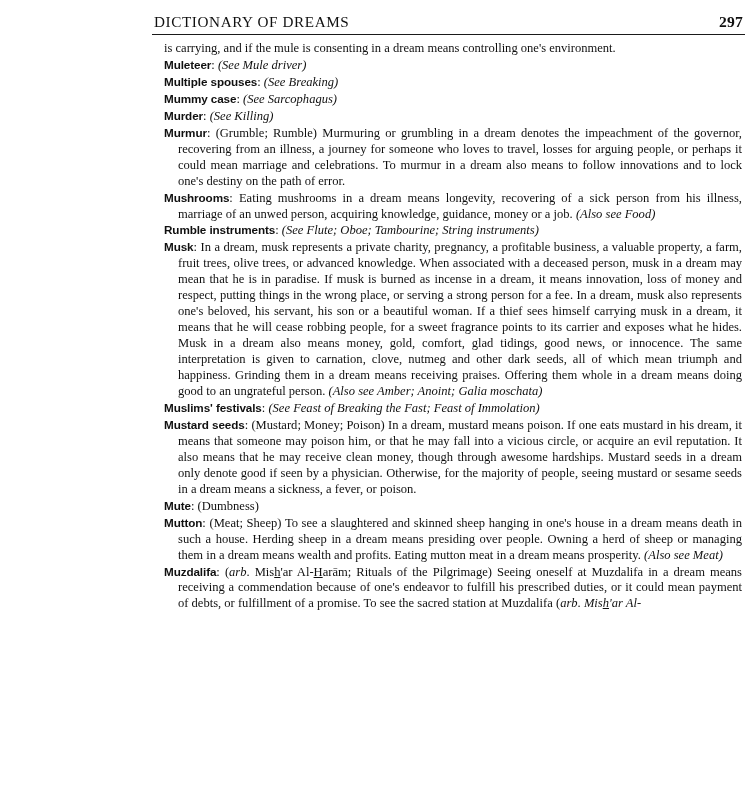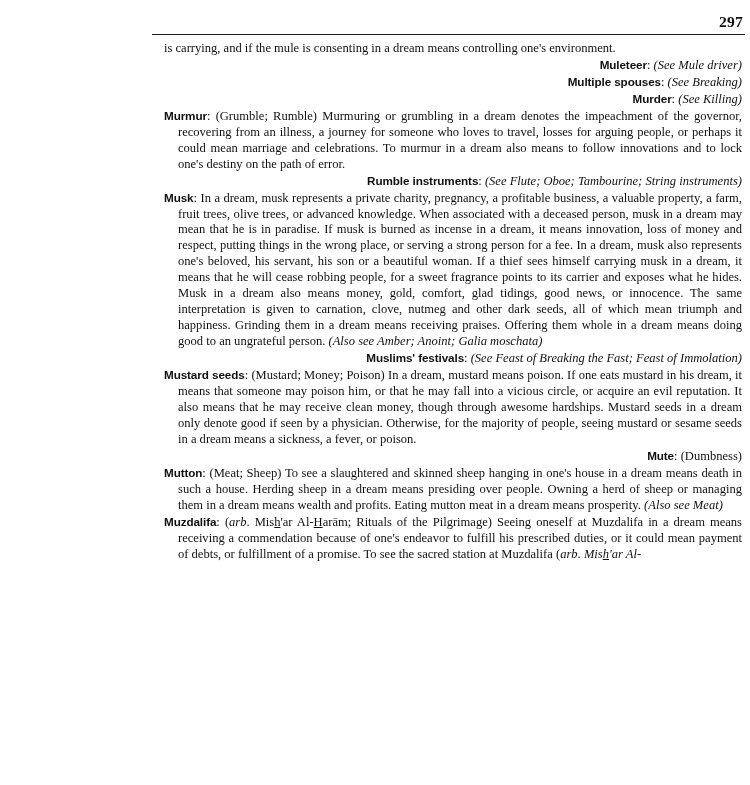--- a/index.html
+++ b/index.html
@@ -71,21 +71,21 @@
     margin: 0 0 0 0;
     padding: 0;
     font-size: 12.55px;
     line-height: 15.95px;
     text-align: justify;
     text-justify: inter-word;
     padding-left: 14px;
     text-indent: -14px;
     hyphens: none;
   }
-  .entry.nojust { text-align: right; margin-left: 32px; }
+  .entry.nojust { text-align: left; }
 
   
   .entry.cont {
     padding-left: 0;
     text-indent: 0;
   }
 
   .hw {
     font-family: "Liberation Sans", "DejaVu Sans", sans-serif;
     font-weight: 700;
@@ -97,38 +97,41 @@
 
   
   .tight { letter-spacing: -0.18px; }
 </style>
 </head>
 <body>
 
 <div class="page">
 
   <div class="running-head">
+    <span class="title">DICTIONARY OF DREAMS</span>
     <span class="folio">297</span>
   </div>
   <div class="head-rule"></div>
 
   <div class="column">
 
     <p class="entry cont"><span>is carrying, and if the mule is consenting in a dream means controlling one's environment.</span></p>
 
     <p class="entry nojust"><span class="hw">Muleteer</span><span>: </span><span class="it">(See Mule driver)</span></p>
 
     <p class="entry nojust"><span class="hw">Multiple spouses</span><span>: </span><span class="it">(See Breaking)</span></p>
 
 
+    <p class="entry nojust"><span class="hw">Mummy case</span><span>: </span><span class="it">(See Sarcophagus)</span></p>
 
     <p class="entry nojust"><span class="hw">Murder</span><span>: </span><span class="it">(See Killing)</span></p>
 
     <p class="entry"><span class="hw">Murmur</span><span>: </span><span>(Grumble; Rumble) Murmuring or grumbling in a dream denotes the impeachment of the governor, recovering from an illness, a journey for someone who loves to travel, losses for arguing people, or perhaps it could mean marriage and celebrations. To murmur in a dream also means to follow innovations and to lock one's destiny on the path of error.</span></p>
 
+    <p class="entry"><span class="hw">Mushrooms</span><span>: </span><span>Eating mushrooms in a dream means longevity, recovering of a sick person from his illness, marriage of an unwed person, acquiring knowledge, guidance, money or a job. </span><span class="it">(Also see Food)</span></p>
 
     <p class="entry nojust"><span class="hw">Rumble instruments</span><span>: </span><span class="it">(See Flute; Oboe; Tambourine; String instruments)</span></p>
 
 
 
     <p class="entry"><span class="hw">Musk</span><span>: </span><span>In a dream, musk represents a private charity, pregnancy, a profitable business, a valuable property, a farm, fruit trees, olive trees, or advanced knowledge. When associated with a deceased person, musk in a dream may mean that he is in paradise. If musk is burned as incense in a dream, it means innovation, loss of money and respect, putting things in the wrong place, or serving a strong person for a fee. In a dream, musk also represents one's beloved, his servant, his son or a beautiful woman. If a thief sees himself carrying musk in a dream, it means that he will cease robbing people, for a sweet fragrance points to its carrier and exposes what he hides. Musk in a dream also means money, gold, comfort, glad tidings, good news, or innocence. The same interpretation is given to carnation, clove, nutmeg and other dark seeds, all of which mean triumph and happiness. Grinding them in a dream means receiving praises. Offering them whole in a dream means doing good to an ungrateful person. </span><span class="it">(Also see Amber; Anoint; Galia moschata)</span></p>
 
     <p class="entry nojust"><span class="hw">Muslims' festivals</span><span>: </span><span class="it">(See Feast of Breaking the Fast; Feast of Immolation)</span></p>
 
     <p class="entry"><span class="hw">Mustard seeds</span><span>: </span><span>(Mustard; Money; Poison) In a dream, mustard means poison. If one eats mustard in his dream, it means that someone may poison him, or that he may fall into a vicious circle, or acquire an evil reputation. It also means that he may receive clean money, though through awesome hardships. Mustard seeds in a dream only denote good if seen by a physician. Otherwise, for the majority of people, seeing mustard or sesame seeds in a dream means a sickness, a fever, or poison.</span></p>

